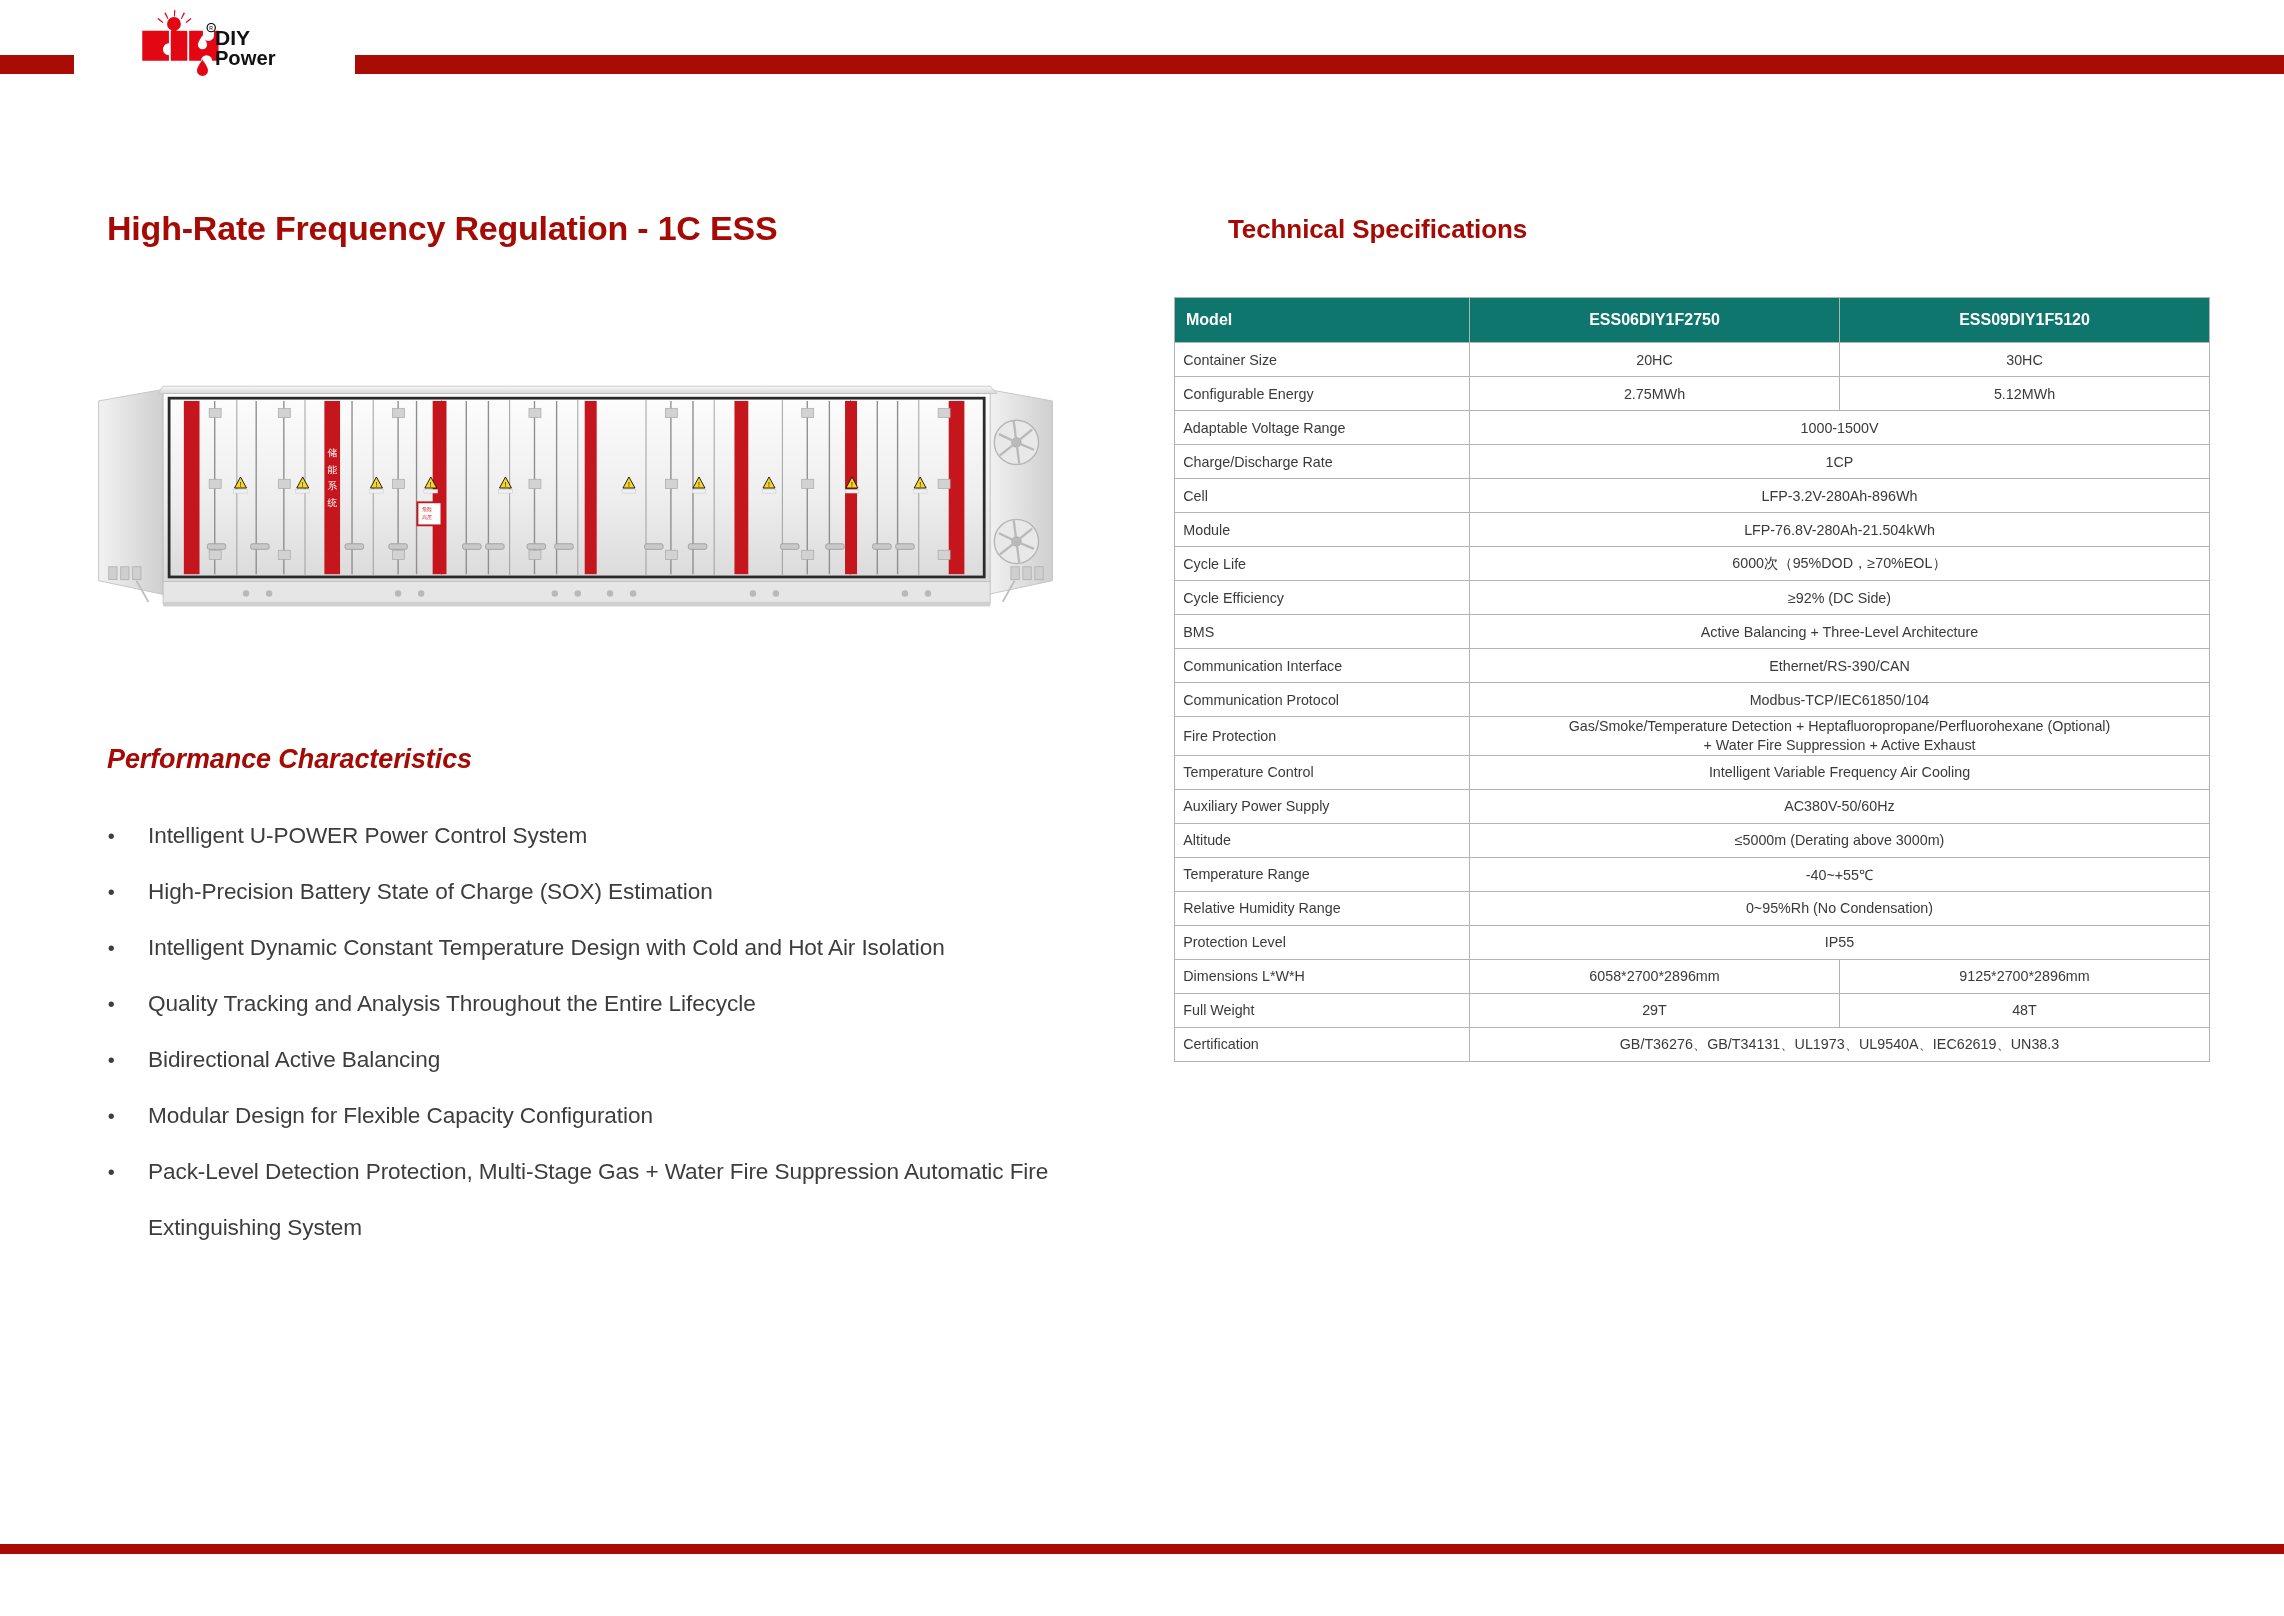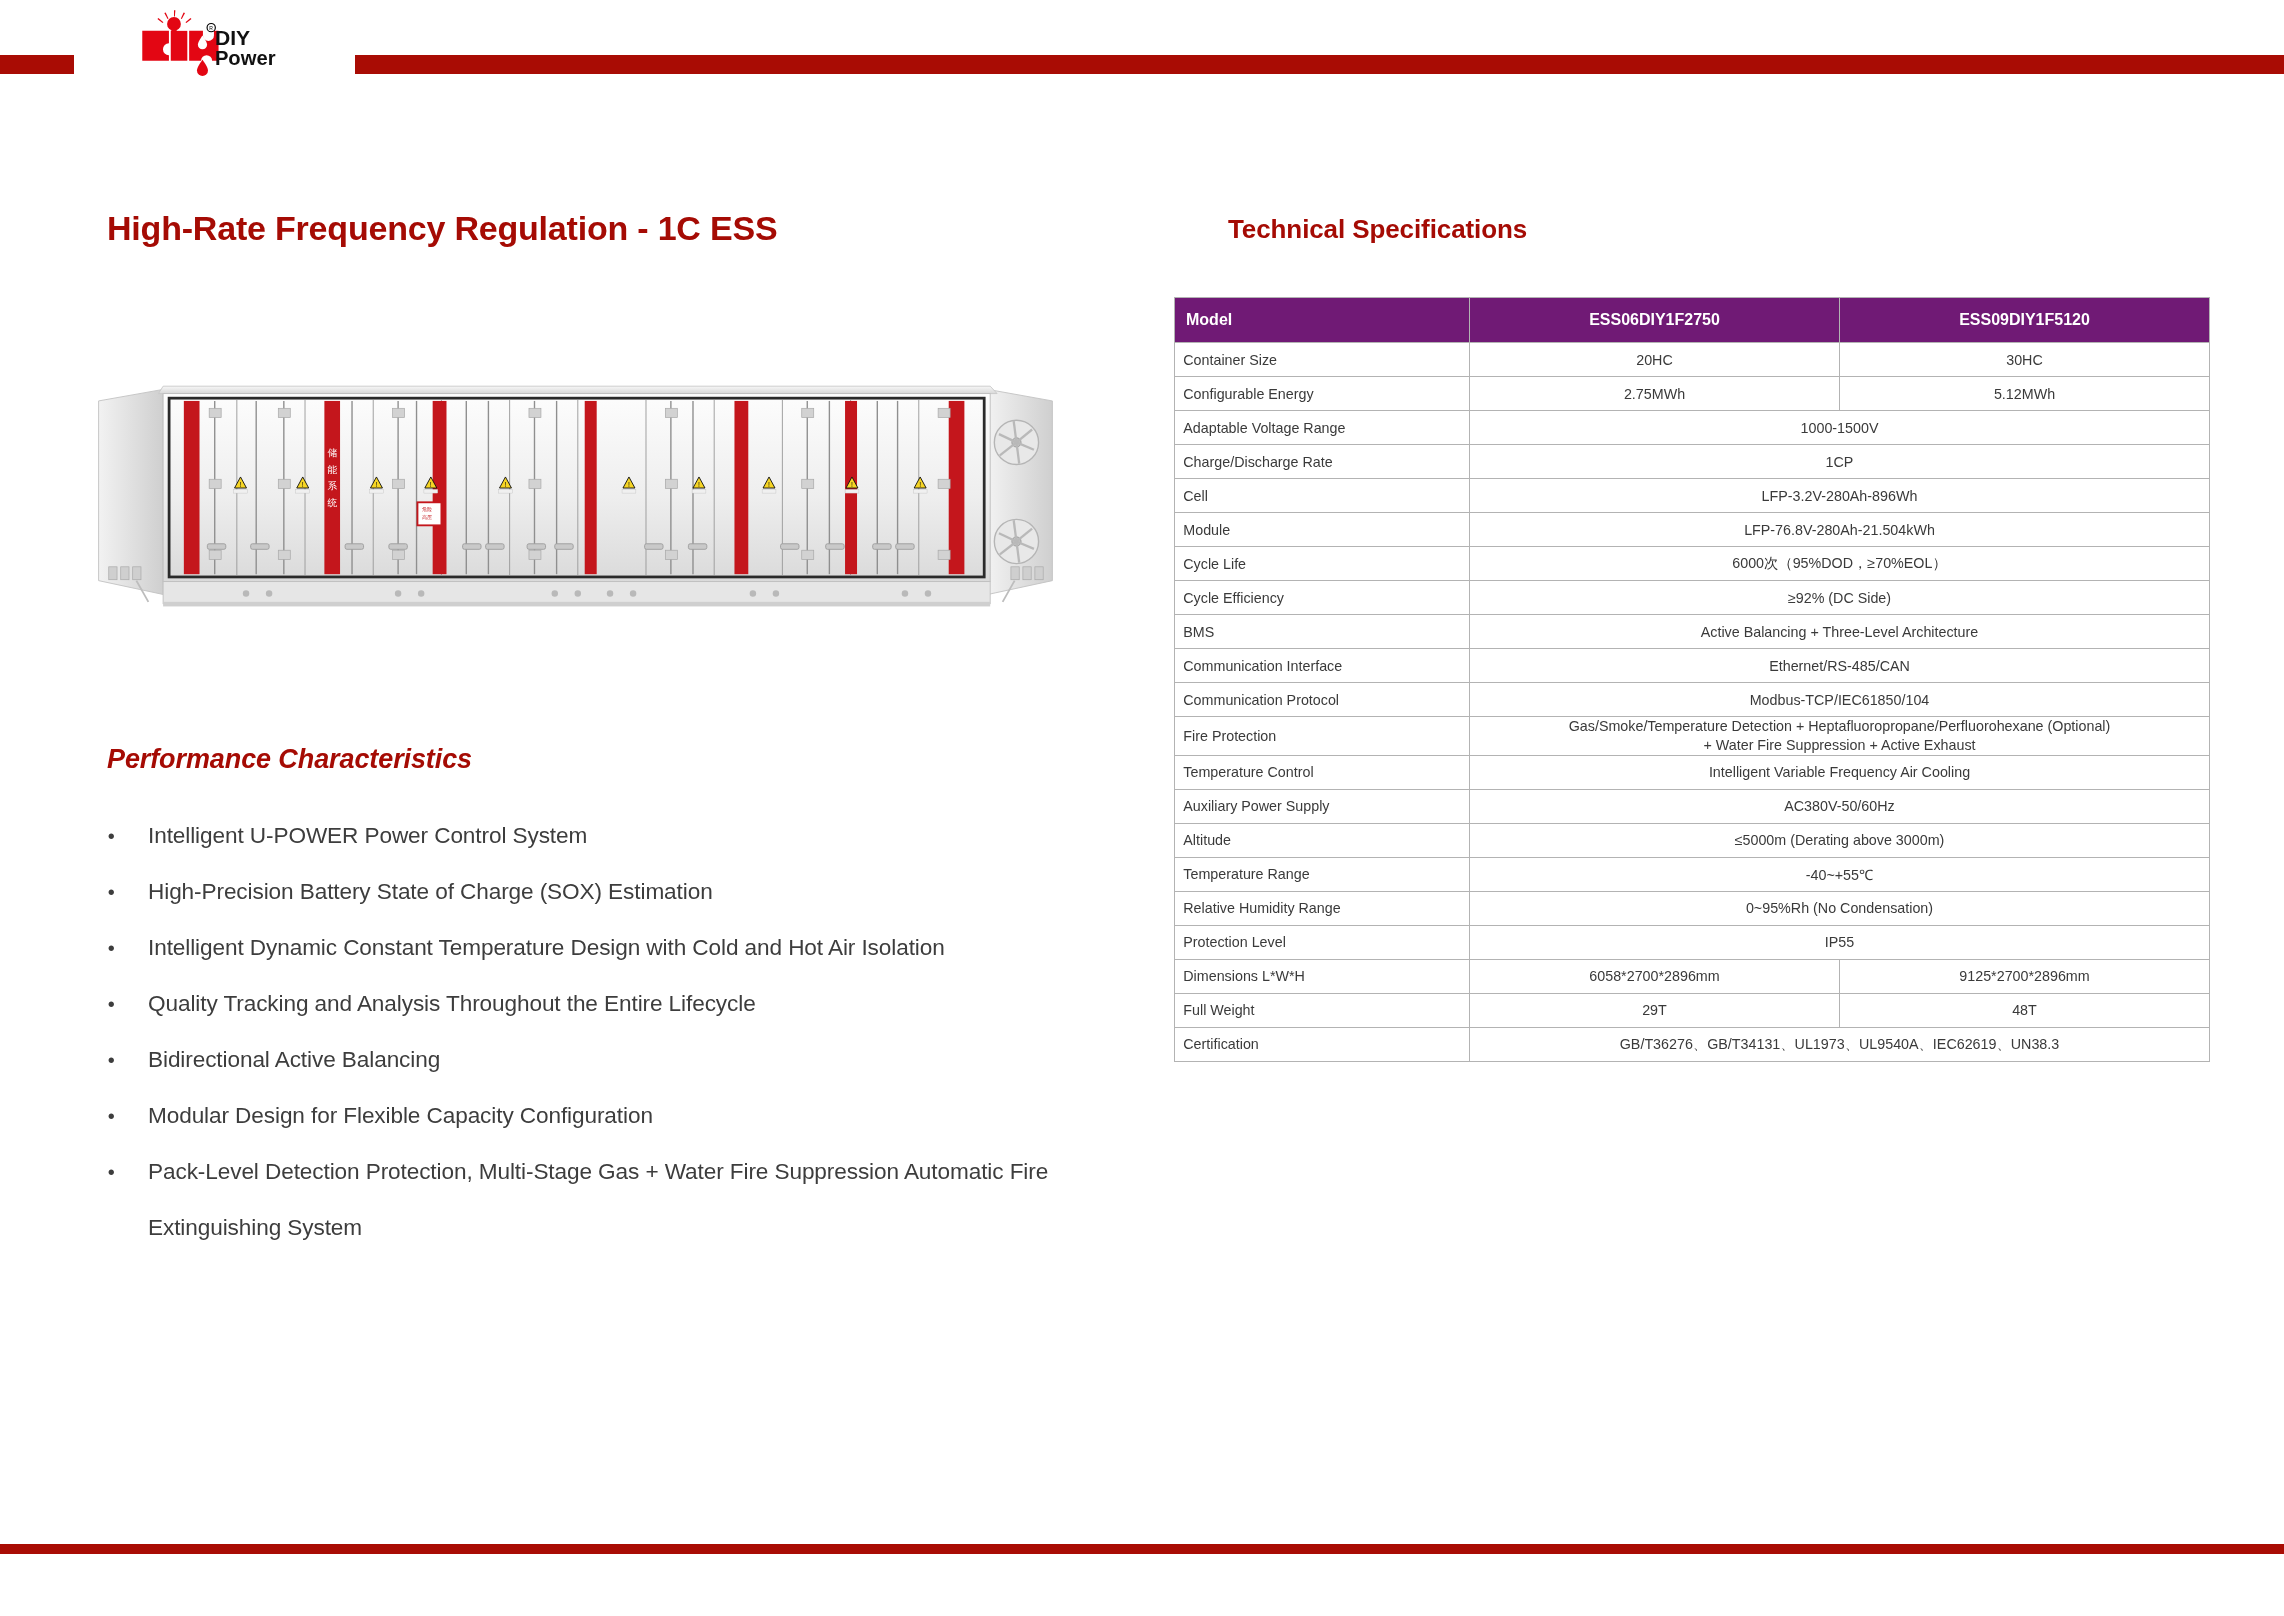--- a/index.html
+++ b/index.html
@@ -93,21 +93,21 @@
   table.spec col.c3{ width:370px; }
 
   table.spec th, table.spec td{
     border:1.4px solid #b3b3b3;
     padding:0 8.3px;
     font-size:14.3px;
     color:#3a3a3a;
     vertical-align:middle;
   }
   table.spec thead th{
-    background:#701a75;
+    background:#0f766e;
     color:#ffffff;
     font-weight:bold;
     font-size:16px;
     height:45px;
     border-color:#b3b3b3;
   }
   thead th.hdr-model{ text-align:left; padding-left:11px; }
   thead th.hdr-mdl{ text-align:center; }
 
   td.label{ text-align:left; padding-left:11px; height:34px; }
@@ -476,21 +476,21 @@
       <tr>
         <td class="label">Cycle Efficiency</td>
         <td colspan="2" class="val">≥92% (DC Side)</td>
       </tr>
       <tr>
         <td class="label">BMS</td>
         <td colspan="2" class="val">Active Balancing + Three-Level Architecture</td>
       </tr>
       <tr>
         <td class="label">Communication Interface</td>
-        <td colspan="2" class="val">Ethernet/RS-485/CAN</td>
+        <td colspan="2" class="val">Ethernet/RS-390/CAN</td>
       </tr>
       <tr>
         <td class="label">Communication Protocol</td>
         <td colspan="2" class="val">Modbus-TCP/IEC61850/104</td>
       </tr>
       <tr>
         <td class="label">Fire Protection</td>
         <td colspan="2" class="val val-2line">Gas/Smoke/Temperature Detection + Heptafluoropropane/Perfluorohexane (Optional)<br>+ Water Fire Suppression + Active Exhaust</td>
       </tr>
       <tr>

